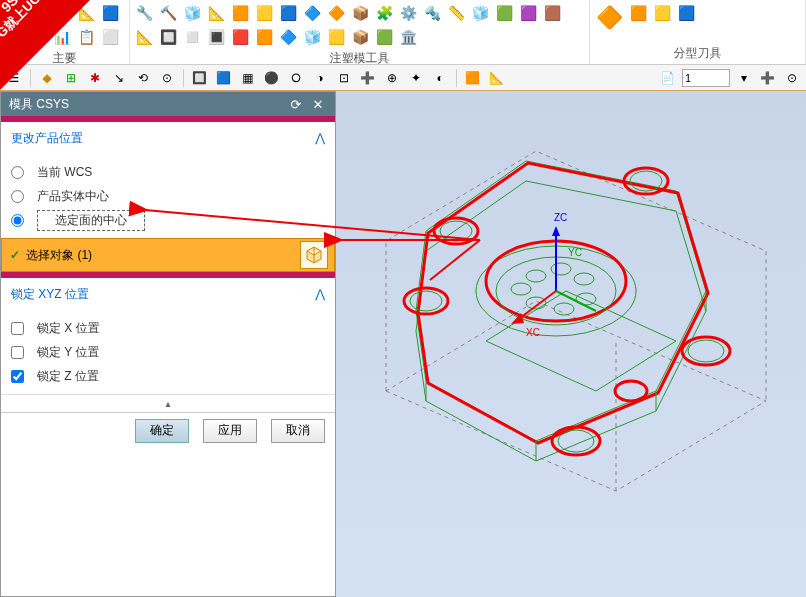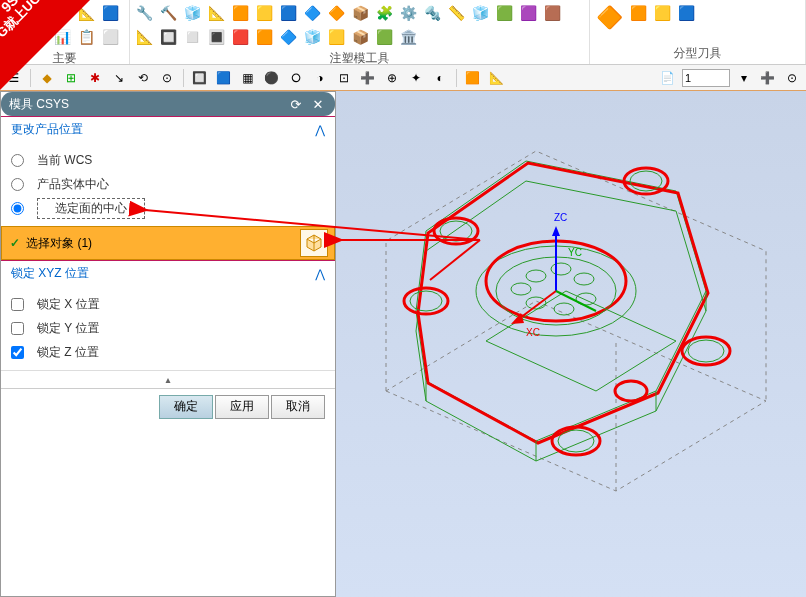--- a/index.html
+++ b/index.html
@@ -16,39 +16,39 @@
 .ricon { width: 22px; height: 22px; display: flex; align-items: center; justify-content: center; font-size: 14px; cursor: pointer; }
 .ribbon-label { text-align: center; font-size: 12px; color: #555; padding-top: 2px; }
 
 .toolbar { height: 26px; background: #f5f5f5; border-bottom: 1px solid #e0a060; display: flex; align-items: center; gap: 4px; padding: 0 4px; }
 .tbtn { width: 20px; height: 20px; display: flex; align-items: center; justify-content: center; cursor: pointer; font-size: 12px; }
 .tsep { width: 1px; height: 18px; background: #ccc; margin: 0 2px; }
 .tinput { width: 48px; height: 18px; border: 1px solid #aaa; font-size: 11px; padding: 0 2px; }
 
 .workarea { position: relative; height: 506px; display: flex; }
 .panel { width: 336px; background: #fff; border: 1px solid #999; display: flex; flex-direction: column; position: relative; z-index: 10; }
-.panel-header { height: 24px; background: #5a7a8a; color: #fff; display: flex; align-items: center; padding: 0 8px; font-size: 12px; border-radius: 11px; }
+.panel-header { height: 24px; background: #5a7a8a; color: #fff; display: flex; align-items: center; padding: 0 8px; font-size: 12px; }
 .panel-header-right { margin-left: auto; display: flex; gap: 4px; }
 .hbtn { width: 18px; height: 18px; display: flex; align-items: center; justify-content: center; cursor: pointer; font-size: 13px; }
 
-.panel-section-head { height: 26px; display: flex; align-items: center; padding: 4px 10px; font-size: 12px; color: #0066cc; border-top: 1px solid #be185d; cursor: pointer; }
+.panel-section-head { height: 26px; display: flex; align-items: center; padding: 16px 10px; font-size: 12px; color: #0066cc; border-top: 6px solid #be185d; cursor: pointer; }
 .panel-section-head .chev { margin-left: auto; color: #0066cc; }
 .panel-body { padding: 6px 10px; }
 
 .radio-row, .check-row { display: flex; align-items: center; height: 24px; font-size: 12px; color: #333; gap: 7px; }
 .radio-row input, .check-row input { margin-right: 6px; }
 .sel-outline { border: 1px dashed #666; padding: 1px 17px; }
 
 .select-row { height: 34px; background: #ffb030; border: 1px solid #cc8800; display: flex; align-items: center; padding: 0 6px 0 8px; margin: 0; font-size: 12px; }
 .select-row .check { color: #1a8a1a; font-weight: bold; margin-right: 6px; }
 .select-row .cube { margin-left: auto; width: 28px; height: 28px; background: #fff8e8; border: 1px solid #cc8800; display: flex; align-items: center; justify-content: center; font-size: 16px; cursor: pointer; }
 
 .collapse-bar { height: 18px; display: flex; align-items: center; justify-content: center; border-top: 1px solid #ddd; cursor: pointer; color: #666; font-size: 10px; }
 
-.panel-footer { height: 36px; border-top: 1px solid #ccc; display: flex; align-items: center; justify-content: flex-end; gap: 2px; padding: 0 10px; }
+.panel-footer { height: 36px; border-top: 1px solid #ccc; display: flex; align-items: center; justify-content: flex-end; gap: 14px; padding: 0 10px; }
 .pbtn { height: 24px; padding: 0 14px; border: 1px solid #999; background: linear-gradient(#fdfdfd,#e8e8e8); font-size: 12px; cursor: pointer; }
 .pbtn.primary { background: linear-gradient(#d8e8f0,#b8d0e0); border-color: #7aa; }
 
 .viewport { flex: 1; background: linear-gradient(#c8d4e8, #d4e0f4); position: relative; overflow: hidden; }
 .viewport svg { position: absolute; top: 0; left: 0; }
 
 .arrow-overlay { position: absolute; top: 0; left: 0; pointer-events: none; z-index: 20; }
 </style>
 </head>
 <body>

